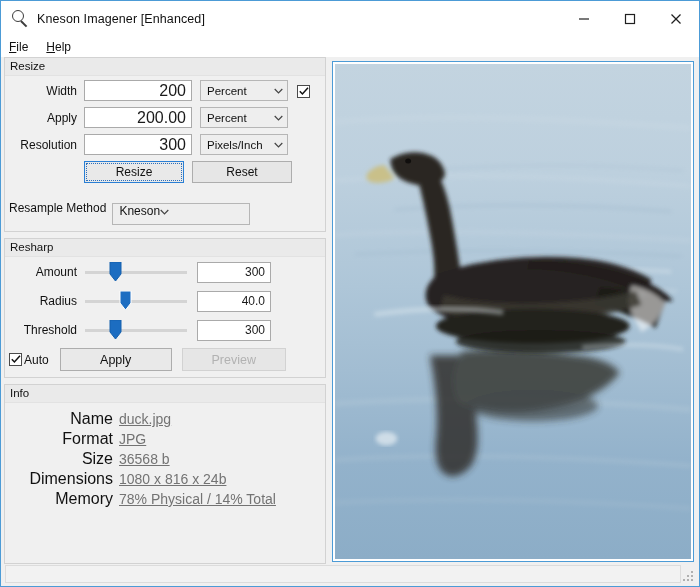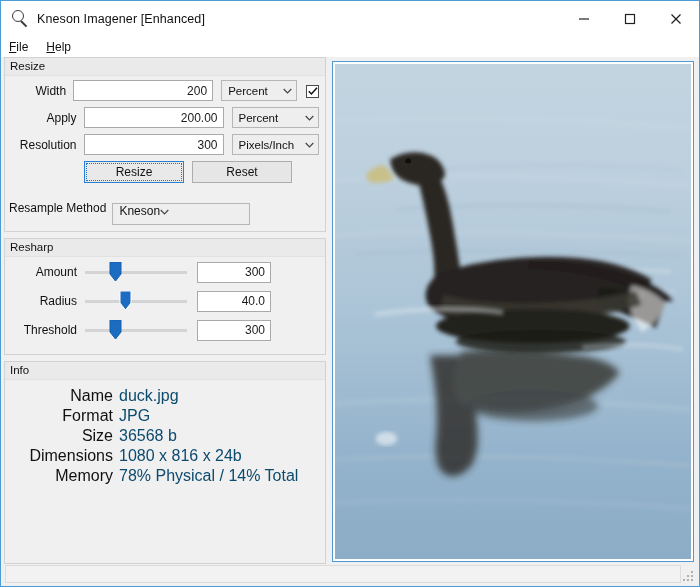--- a/index.html
+++ b/index.html
@@ -111,28 +111,28 @@
   }
   .field-label {
     width: 68px;
     text-align: right;
     padding-right: 7px;
     font-size: 12px;
     color: #111;
     white-space: nowrap;
   }
   .txt-input {
-    width: 140px; height: 21px;
+    width: 108px; height: 21px;
     box-sizing: border-box;
     border: 1px solid #aaaaaa;
     background: #ffffff;
     text-align: right;
     padding: 0 5px;
     font-family: "Liberation Sans", sans-serif;
-    font-size: 12px;
+    font-size: 16px;
     color: #1a1a1a;
     line-height: 19px;
     outline: none;
   }
   .combo {
     width: 88px; height: 21px;
     box-sizing: border-box;
     margin-left: 8px;
     border: 1px solid #b6b6b6;
     background: #eeeeee;
@@ -248,21 +248,21 @@
     background: #e6e6e6;
     display: flex; align-items: center; justify-content: center;
     font-size: 12.5px; color: #b2b2b2;
   }
   
   .info-row { display: flex; align-items: baseline; margin-bottom: 2px; }
   .info-label {
     width: 104px; text-align: right; padding-right: 6px;
     font-size: 16px; color: #111;
   }
-  .info-value { font-size: 16px; color: #0c4a6e; }
+  .info-value { font-size: 14px; color: #737373; text-decoration: underline; }
   
   .image-panel {
     flex: 1 1 auto;
     margin: 4px 0 2px 0;
     border: 1px solid #4c9bd6;
     background: #ffffff;
     padding: 2px;
     box-sizing: border-box;
     position: relative;
     min-width: 0;
@@ -438,20 +438,30 @@
               <div class="track"></div>
               <div class="thumb" style="left:24px;">
                 <svg width="13" height="20" viewBox="0 0 13 20">
                     <path d="M1 0 H12 V12 L6.5 19 L1 12 Z" fill="#1c6dc1" stroke="#1560ad" stroke-width="1"></path>
                   </svg>
               </div>
             </div>
             <div class="slider-val">300</div>
           </div>
 
+          <div class="apply-row">
+            <span class="chk">
+              <svg width="10" height="9" viewBox="0 0 10 9">
+                  <path d="M0.8 4.3 L3.4 7 L9 0.8" fill="none" stroke="#111" stroke-width="1.5"></path>
+                </svg>
+            </span>
+            <span class="auto-lbl">Auto</span>
+            <div class="btn-apply">Apply</div>
+            <div class="btn-preview">Preview</div>
+          </div>
 
         </div>
       </div>
 
       <div class="group" style="flex:1 1 auto;">
         <div class="group-title">Info</div>
         <div class="group-body" style="padding-top:7px;">
           <div class="info-row">
             <div class="info-label">Name</div>
             <div class="info-value">duck.jpg</div>

